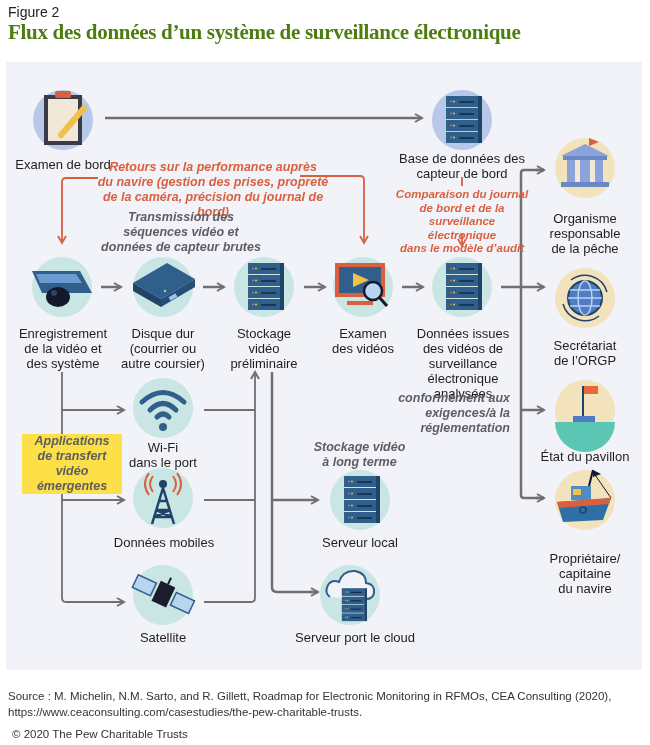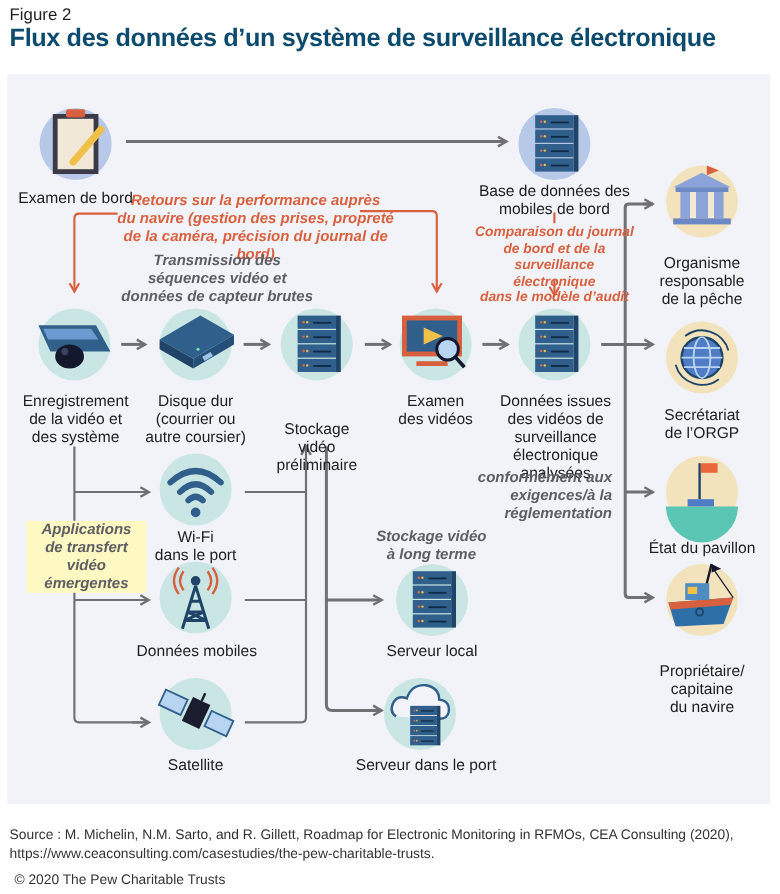--- a/index.html
+++ b/index.html
@@ -1,18 +1,18 @@
 <!DOCTYPE html>
 <html><head>
 <meta charset="utf-8">
 <style>
   html, body { margin: 0; padding: 0; background: #ffffff; }
   body { width: 650px; height: 745px; position: relative; font-family: "Liberation Sans", sans-serif; color: #1e1e1e; overflow: hidden; }
   .fig-label { position: absolute; left: 8px; top: 4px; font-size: 14px; color: #222; }
-  .fig-title { position: absolute; left: 8px; top: 20px; font-size: 21px; font-weight: bold; color: #0c4a6e; letter-spacing: -0.3px; }
+  .fig-title { position: absolute; left: 8px; top: 20px; font-size: 21px; font-weight: bold; color: #4d7c0f; letter-spacing: -0.3px; font-family: Liberation Serif, serif; }
   .panel { position: absolute; left: 6px; top: 62px; width: 636px; height: 608px; background: #f2f3f8; }
   svg.diagram { position: absolute; left: 0; top: 0; }
   .lbl { position: absolute; text-align: center; font-size: 13px; line-height: 15px; color: #1e1e1e; }
   .note { position: absolute; text-align: center; font-size: 12.5px; line-height: 15px; font-style: italic; font-weight: bold; }
   .note.red { color: #d9603f; }
   .note.grey { color: #5d5d64; }
   .source { position: absolute; left: 8px; top: 688px; font-size: 11.5px; line-height: 16px; color: #333; width: 640px; }
   .copy { position: absolute; left: 12px; top: 728px; font-size: 11.5px; color: #333; }
 </style>
 </head>
@@ -217,33 +217,33 @@
     <line x1="4" y1="-14" x2="8" y2="-30" stroke="#14182c" stroke-width="2"></line>
     <path d="M8,-30 L16,-26 L8,-23 Z" fill="#14182c"></path>
     <line x1="8" y1="-28" x2="26" y2="-2" stroke="#14182c" stroke-width="1"></line>
     <circle cx="-2" cy="10" r="3" fill="none" stroke="#1f4468" stroke-width="1.5"></circle>
   </g>
 </svg>
 
 <div class="lbl" style="left:8px;top:157px;width:110px;">Examen de bord</div>
 <div class="lbl" style="left:392px;top:151px;width:140px;">
   <div>Base de données des</div>
-  <div>mobiles de bord</div>
+  <div>capteur de bord</div>
 </div>
 <div class="lbl" style="left:10px;top:326px;width:106px;">
   <div>Enregistrement</div>
   <div>de la vidéo et</div>
   <div>des système</div>
 </div>
 <div class="lbl" style="left:113px;top:326px;width:100px;">
   <div>Disque dur</div>
   <div>(courrier ou</div>
   <div>autre coursier)</div>
 </div>
-<div class="lbl" style="left:224px;top:326px;width:80px;margin-top:24px;">
+<div class="lbl" style="left:224px;top:326px;width:80px;">
   <div>Stockage</div>
   <div>vidéo</div>
   <div>préliminaire</div>
 </div>
 <div class="lbl" style="left:323px;top:326px;width:80px;">
   <div>Examen</div>
   <div>des vidéos</div>
 </div>
 <div class="lbl" style="left:400px;top:326px;width:126px;">
   <div>Données issues</div>
@@ -251,21 +251,21 @@
   <div>surveillance</div>
   <div>électronique analysées</div>
 </div>
 <div class="lbl" style="left:123px;top:440px;width:80px;">
   <div>Wi-Fi</div>
   <div>dans le port</div>
 </div>
 <div class="lbl" style="left:108px;top:535px;width:112px;">Données mobiles</div>
 <div class="lbl" style="left:123px;top:630px;width:80px;">Satellite</div>
 <div class="lbl" style="left:305px;top:535px;width:110px;">Serveur local</div>
-<div class="lbl" style="left:290px;top:630px;width:130px;">Serveur dans le port</div>
+<div class="lbl" style="left:290px;top:630px;width:130px;">Serveur port le cloud</div>
 <div class="lbl" style="left:540px;top:211px;width:90px;">
   <div>Organisme</div>
   <div>responsable</div>
   <div>de la pêche</div>
 </div>
 <div class="lbl" style="left:540px;top:338px;width:90px;">
   <div>Secrétariat</div>
   <div>de l’ORGP</div>
 </div>
 <div class="lbl" style="left:535px;top:449px;width:100px;">État du pavillon</div>
@@ -284,21 +284,21 @@
   <div>Transmission des</div>
   <div>séquences vidéo et</div>
   <div>données de capteur brutes</div>
 </div>
 <div class="note red" style="left:393px;top:188px;width:138px;font-size:11.5px;line-height:13.5px;">
   <div>Comparaison du journal</div>
   <div>de bord et de la</div>
   <div>surveillance électronique</div>
   <div>dans le modèle d’audit</div>
 </div>
-<div class="note grey" style="left:22px;top:434px;width:100px;background:#fef9c3;">
+<div class="note grey" style="left:22px;top:434px;width:100px;background:#fde047;">
   <div>Applications</div>
   <div>de transfert</div>
   <div>vidéo émergentes</div>
 </div>
 <div class="note grey" style="left:312px;top:440px;width:95px;">
   <div>Stockage vidéo</div>
   <div>à long terme</div>
 </div>
 <div class="note grey" style="left:380px;top:391px;width:130px;text-align:right;">
   <div>conformément aux</div>

